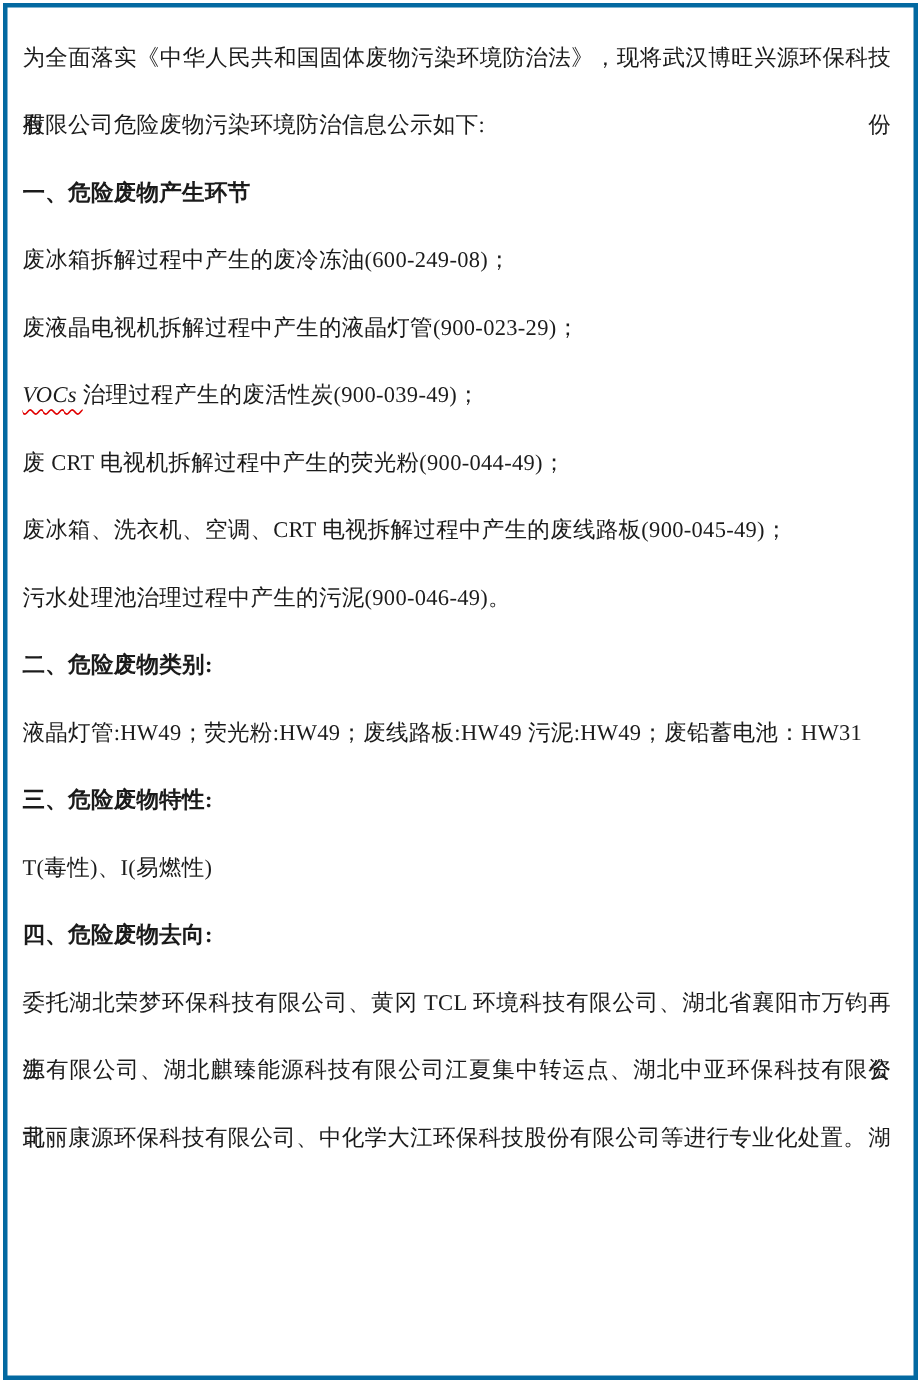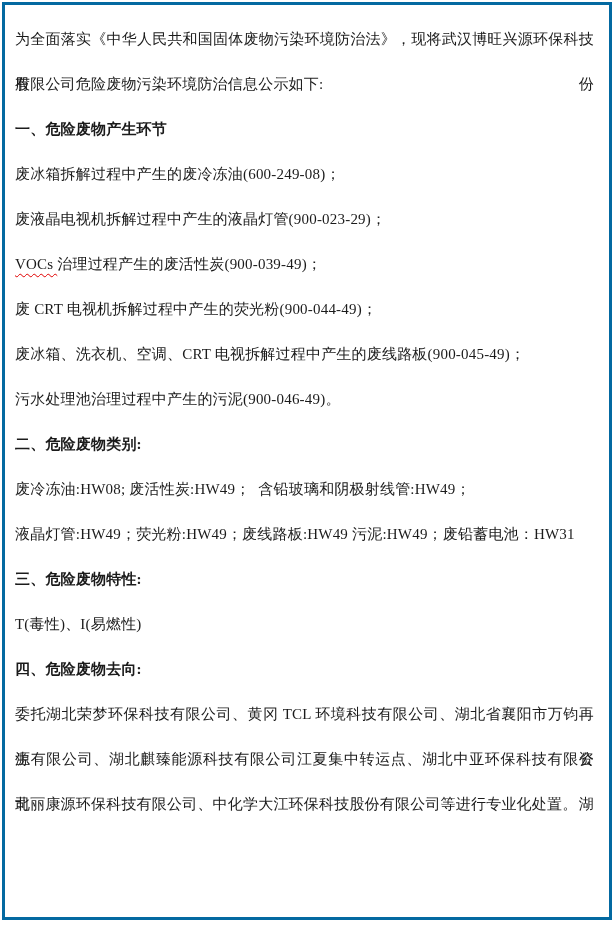--- a/index.html
+++ b/index.html
@@ -35,37 +35,37 @@
     text-align: justify;
     text-align-last: justify;
   }
   .squiggle {
     text-decoration: underline;
     text-decoration-style: wavy;
     text-decoration-color: #e00000;
     text-decoration-thickness: 1px;
     text-underline-offset: 4px;
     text-decoration-skip-ink: none;
+    font-style: italic;
   }
 </style>
 </head>
 <body>
 
 <div class="page">
     <div class="line fill"><span>为全面落实《中华人民共和国固体废物污染环境防治法》，现将武汉博旺兴源环保科技股份</span></div>
     <div class="line"><span>有限公司危险废物污染环境防治信息公示如下:</span></div>
     <div class="line bold"><span>一、危险废物产生环节</span></div>
     <div class="line"><span>废冰箱拆解过程中产生的废冷冻油(600-249-08)；</span></div>
     <div class="line"><span>废液晶电视机拆解过程中产生的液晶灯管(900-023-29)；</span></div>
     <div class="line"><span class="squiggle">VOCs </span><span>治理过程产生的废活性炭(900-039-49)；</span></div>
     <div class="line"><span>废 CRT 电视机拆解过程中产生的荧光粉(900-044-49)；</span></div>
     <div class="line"><span>废冰箱、洗衣机、空调、CRT 电视拆解过程中产生的废线路板(900-045-49)；</span></div>
     <div class="line"><span>污水处理池治理过程中产生的污泥(900-046-49)。</span></div>
     <div class="line bold"><span>二、危险废物类别:</span></div>
-    <div class="line"><span>废冷冻油:HW08; 废活性炭:HW49；  含铅玻璃和阴极射线管:HW49；</span></div>
     <div class="line"><span>液晶灯管:HW49；荧光粉:HW49；废线路板:HW49 污泥:HW49；废铅蓄电池：HW31</span></div>
     <div class="line bold"><span>三、危险废物特性:</span></div>
     <div class="line"><span>T(毒性)、I(易燃性)</span></div>
     <div class="line bold"><span>四、危险废物去向:</span></div>
     <div class="line fill"><span>委托湖北荣梦环保科技有限公司、黄冈 TCL 环境科技有限公司、湖北省襄阳市万钧再生资</span></div>
     <div class="line fill"><span>源有限公司、湖北麒臻能源科技有限公司江夏集中转运点、湖北中亚环保科技有限公司、湖</span></div>
     <div class="line"><span>北丽康源环保科技有限公司、中化学大江环保科技股份有限公司等进行专业化处置。</span></div>
   </div>
 
 </body></html>

